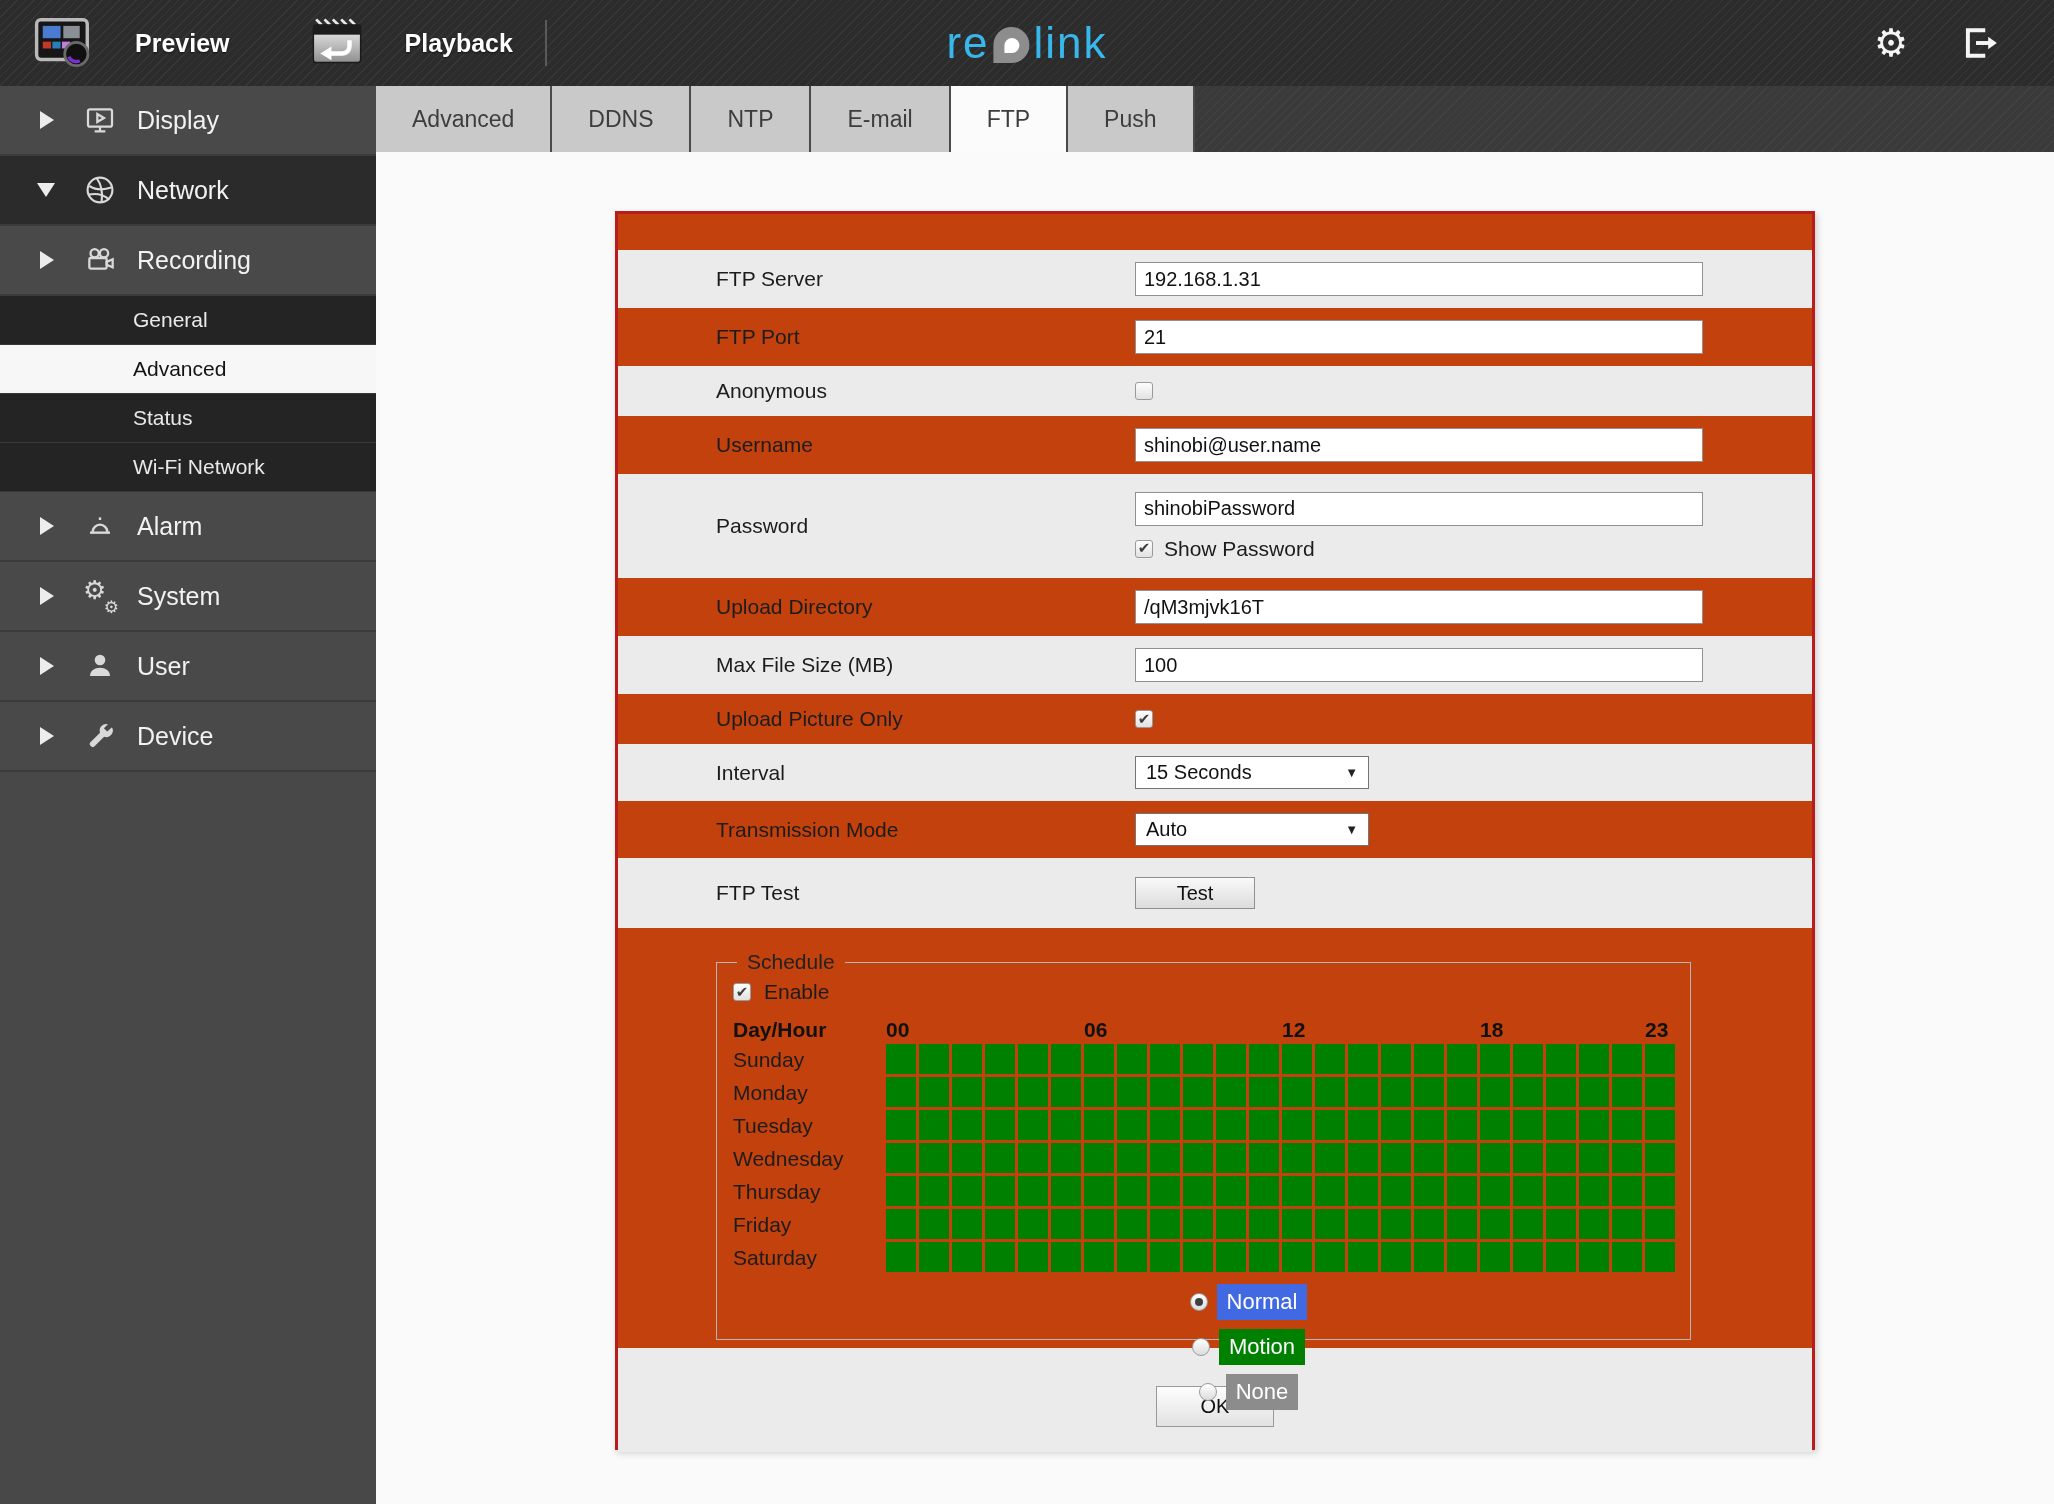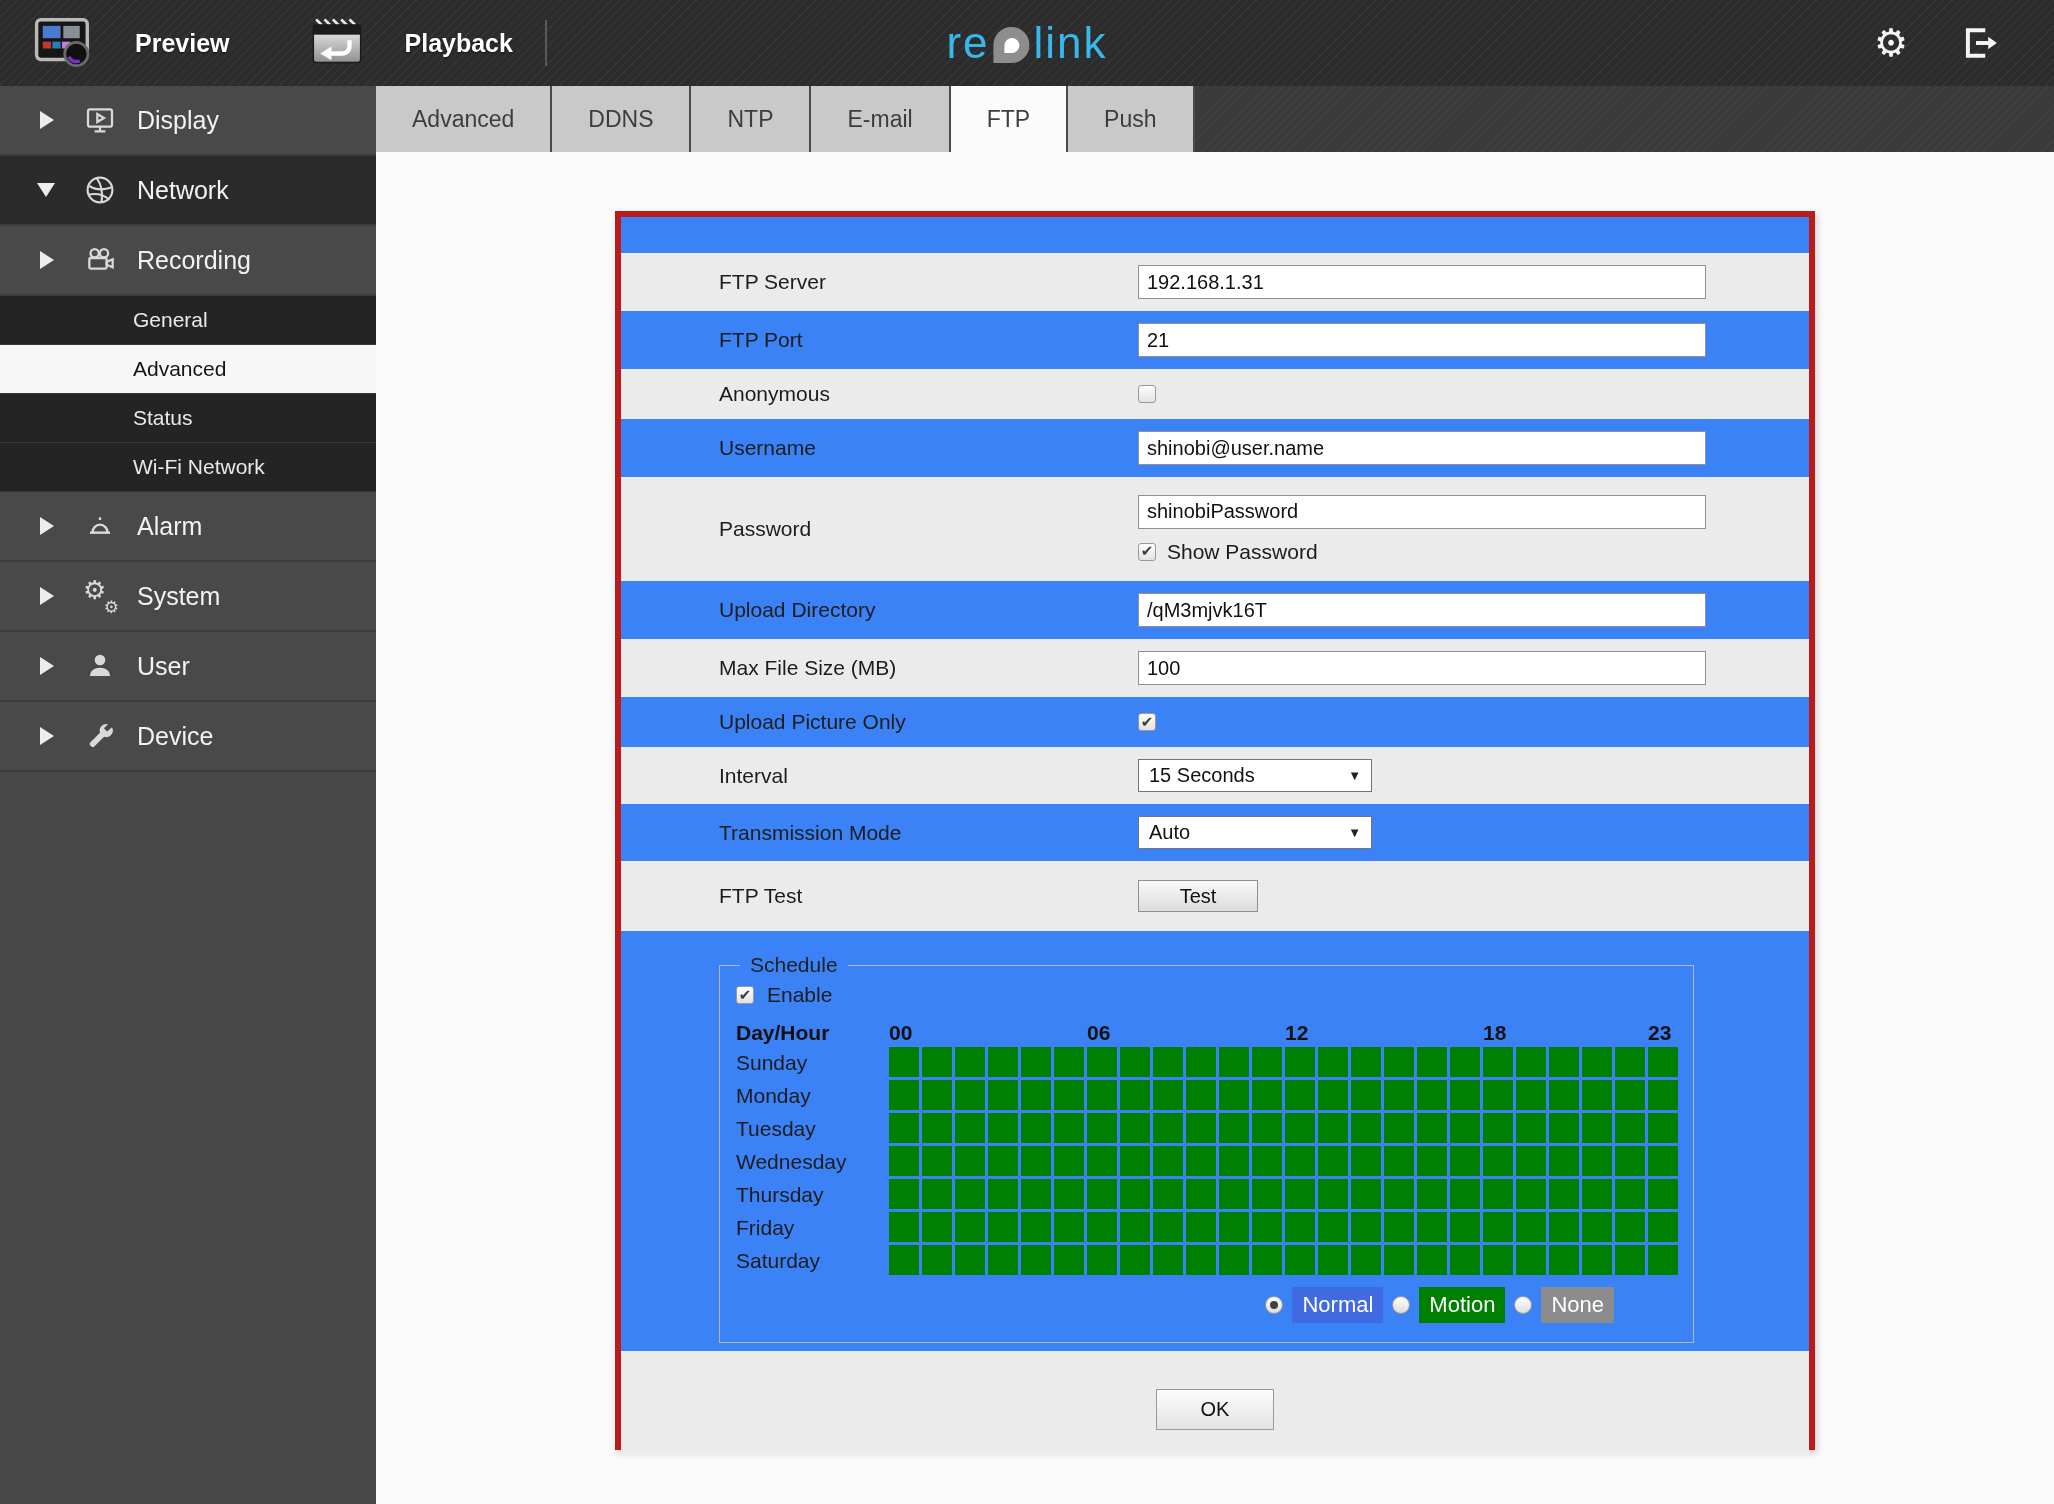--- a/index.html
+++ b/index.html
@@ -41,21 +41,21 @@
   .sub-item.selected{background:#f7f7f7;color:#141414;}
   .main{flex:1;display:flex;flex-direction:column;}
   .tabstrip{height:66px;background:#3a3a3a;display:flex;
             background-image:repeating-linear-gradient(135deg,rgba(255,255,255,.04) 0 1px,rgba(255,255,255,0) 1px 6px);}
   .tab{height:66px;line-height:66px;padding:0 36px;min-width:72px;box-sizing:border-box;text-align:center;
        background:#c9c9c9;color:#3d3d3d;font-size:23px;border-right:2px solid #4a4a4a;cursor:pointer;}
   .tab.active{background:#fbfbfb;}
   .content{flex:1;background:#fafafa;position:relative;}
   
   .panel{position:absolute;left:239px;top:59px;width:1200px;height:1239px;box-sizing:border-box;
-         background:#3b82f6;border:6px solid #b91c1c;box-shadow:2px 3px 7px rgba(0,0,0,.18);}
+         background:#c2410c;border:3px solid #b91c1c;box-shadow:2px 3px 7px rgba(0,0,0,.18);}
   .panel-top{height:36px;}
   .form-row{display:flex;align-items:center;padding-left:98px;box-sizing:border-box;}
   .form-row.gray{background:#ebebeb;}
   .row-58{height:58px}.row-50{height:50px}.row-57{height:57px}.row-70{height:70px}.row-104{height:104px}
   .f-label{width:419px;font-size:21px;color:#1c1c1c;flex:none;}
   .f-ctrl{display:flex;align-items:center;}
   .f-ctrl.col{flex-direction:column;align-items:flex-start;}
   .txt-input{width:568px;height:34px;box-sizing:border-box;border:1px solid #919191;background:#fff;
              font-size:20px;padding:0 8px;color:#111;font-family:inherit;}
   .checkbox{width:18px;height:18px;box-sizing:border-box;border:1px solid #9a9a9a;border-radius:3px;
@@ -76,21 +76,21 @@
   .enable-row{display:flex;align-items:center;gap:13px;font-size:21px;color:#1c1c1c;margin-top:6px;cursor:pointer;}
   .sched-area{display:flex;margin-top:14px;}
   .day-col{width:153px;flex:none;}
   .dayhour{font-weight:bold;font-size:21px;height:26px;color:#111;}
   .day-label{height:33px;line-height:31px;font-size:21px;color:#1c1c1c;}
   .grid-col{position:relative;}
   .hours{position:relative;height:26px;}
   .hours span{position:absolute;top:0;font-weight:bold;font-size:21px;color:#111;}
   .grid{display:grid;grid-template-columns:repeat(24,30px);grid-auto-rows:30px;gap:3px;}
   .cell{cursor:pointer;}
-  .modes{display:flex;align-items:center;justify-content:flex-end;margin-top:12px;margin-right:64px;gap:9px;}
+  .modes{display:flex;align-items:center;justify-content:flex-end;margin-top:12px;margin-right:64px;gap:9px;flex-direction:column;}
   .mode{display:flex;align-items:center;gap:9px;cursor:pointer;}
   .radio{width:18px;height:18px;box-sizing:border-box;border-radius:50%;border:1px solid #9a9a9a;
          background:linear-gradient(#fff,#dcdcdc);display:inline-flex;align-items:center;justify-content:center;flex:none;}
   .radio .dot{width:8px;height:8px;border-radius:50%;background:#3f3f3f;}
   .chip{height:36px;display:flex;align-items:center;padding:0 10px;color:#fff;font-size:22px;}
   .ok-row{height:104px;background:#ebebeb;display:flex;align-items:center;justify-content:center;}
   .ok-btn{width:118px;height:41px;border:1px solid #999;background:linear-gradient(#fdfdfd,#e2e2e2);margin-top:12px;}
 </style>
 </head>
 <body>

